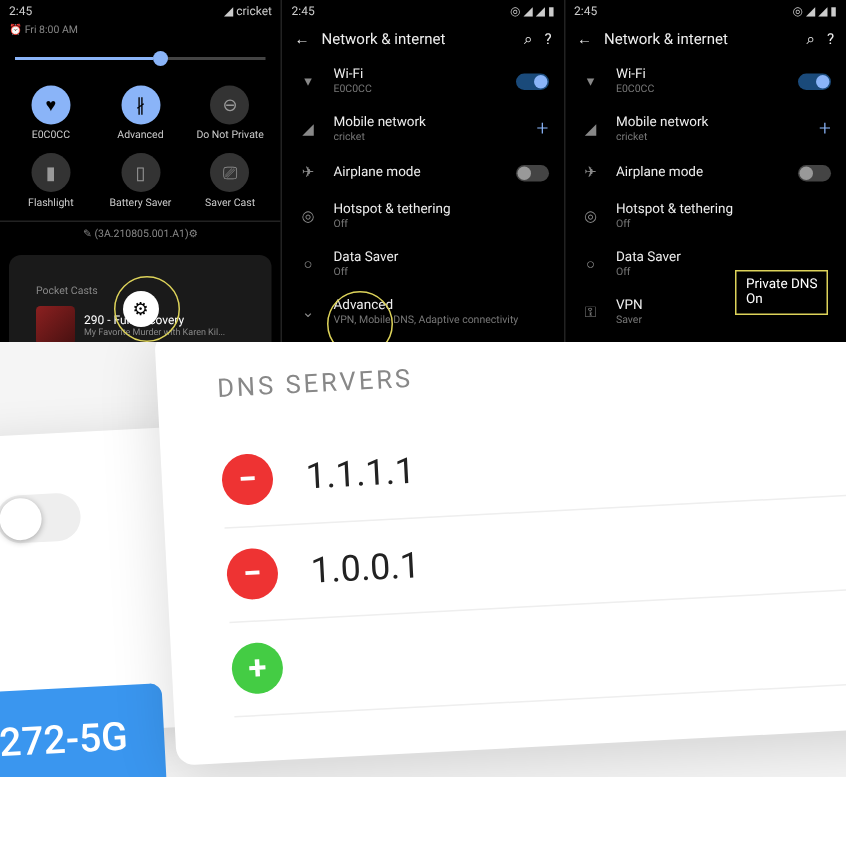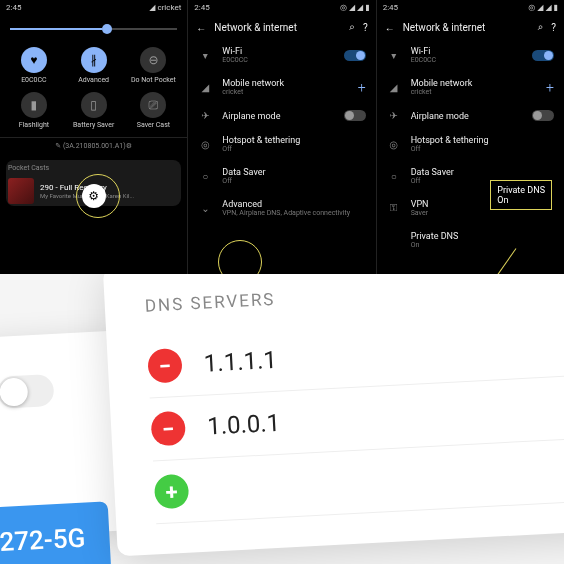--- a/index.html
+++ b/index.html
@@ -1,34 +1,34 @@
 <!DOCTYPE html>
 <html><head>
 <meta charset="utf-8">
 <style>
 *{margin:0;padding:0;box-sizing:border-box;font-family:Roboto,Arial,sans-serif}
 body{width:564px;height:564px;background:#fff;overflow:hidden}
-.top{display:flex;height:274px;background:#000}
+.top{display:flex;height:228px;background:#000}
 .panel{flex:1;position:relative;color:#ddd;font-size:9px;border-right:1px solid #222}
 .panel:last-child{border-right:none}
 .sb{display:flex;justify-content:space-between;padding:3px 6px;font-size:8px;color:#ccc}
 .sb .r{display:flex;gap:2px;align-items:center}
 .alarm{padding:1px 6px;font-size:7px;color:#888}
 .slider{height:16px;position:relative;margin:6px 10px}
 .slider:before{content:'';position:absolute;top:7px;left:0;right:0;height:2px;background:#444}
 .slider:after{content:'';position:absolute;top:7px;left:0;width:55%;height:2px;background:#8ab4f8}
 .dot{position:absolute;top:3px;left:55%;width:10px;height:10px;border-radius:50%;background:#8ab4f8}
 .tiles{display:flex;flex-wrap:wrap;padding:0 4px}
 .tile{width:33.33%;text-align:center;padding:4px 0}
 .tic{width:26px;height:26px;border-radius:50%;margin:0 auto 3px;display:flex;align-items:center;justify-content:center;font-size:12px}
 .tic.on{background:#8ab4f8;color:#000}
 .tic.off{background:#333;color:#999}
 .tlbl{font-size:7px;color:#ccc}
 .edit{display:flex;justify-content:center;padding:4px 8px;font-size:7px;color:#888;align-items:center;border-top:1px solid #222;margin-top:4px}
-.card{margin:6px;background:#1a1a1a;border-radius:8px;padding:2px;position:relative}
+.card{margin:6px;background:#1a1a1a;border-radius:8px;padding:18px;position:relative}
 .pc{font-size:7px;color:#888;padding:2px 0}
 .media{display:flex;gap:6px;align-items:center;margin-top:4px}
 .art{width:26px;height:26px;background:linear-gradient(135deg,#8B2020,#461010);border-radius:3px}
 .mt{font-size:8px;color:#fff}
 .ms{font-size:6px;color:#888}
 .gear{position:absolute;top:24px;left:50%;transform:translateX(-50%);width:24px;height:24px;border-radius:50%;background:#fff;color:#000;display:flex;align-items:center;justify-content:center;font-size:12px;z-index:5}
 .circ1{position:absolute;top:14px;left:40%;width:44px;height:44px;border:1px solid #ddd35a;border-radius:50%;z-index:4}
 .hdr{display:flex;align-items:center;gap:8px;padding:6px 8px;font-size:10px;color:#eee}
 .hdr .sp{flex:1}
 .row{display:flex;align-items:center;padding:7px 10px;gap:10px}
@@ -62,35 +62,36 @@
 </head>
 <body>
 
 <div class="top">
 
   <div class="panel">
     <div class="sb">
       <span>2:45</span>
       <span class="r">◢ <span>cricket</span></span>
     </div>
+    <div class="alarm">⏰ Fri 8:00 AM</div>
     <div class="slider">
         <div class="dot"></div>
       </div>
     <div class="tiles" id="tiles">
         <div class="tile">
        <div class="tic on">♥</div>
        <div class="tlbl">E0C0CC</div>
      </div>
         <div class="tile">
        <div class="tic on">∦</div>
        <div class="tlbl">Advanced</div>
      </div>
         <div class="tile">
        <div class="tic off">⊖</div>
-       <div class="tlbl">Do Not Pocket</div>
+       <div class="tlbl">Do Not Private</div>
      </div>
         <div class="tile">
        <div class="tic off">▮</div>
        <div class="tlbl">Flashlight</div>
      </div>
         <div class="tile">
        <div class="tic off">▯</div>
        <div class="tlbl">Battery Saver</div>
      </div>
         <div class="tile">
@@ -167,21 +168,21 @@
         <div class="rtx">
           <div class="rt">Data Saver</div>
           <div class="rs">Off</div>
         </div>
 
       </div>
         <div class="row">
         <div class="ric">⌄</div>
         <div class="rtx">
           <div class="rt">Advanced</div>
-          <div class="rs">VPN, Airplane DNS, Adaptive connectivity</div>
+          <div class="rs">VPN, Mobile DNS, Adaptive connectivity</div>
         </div>
 
       </div>
       </div>
     <div class="circ2"></div>
   </div>
 
   <div class="panel">
     <div class="sb">
         <span>2:45</span>

